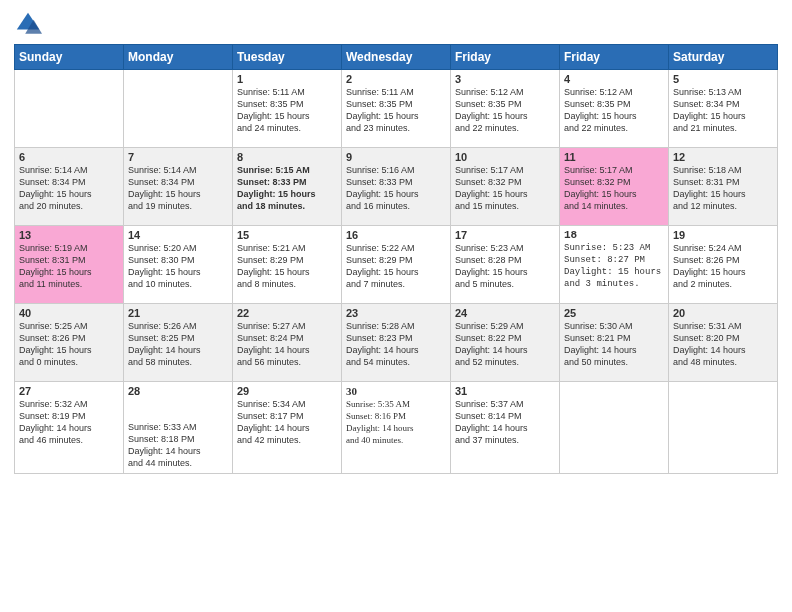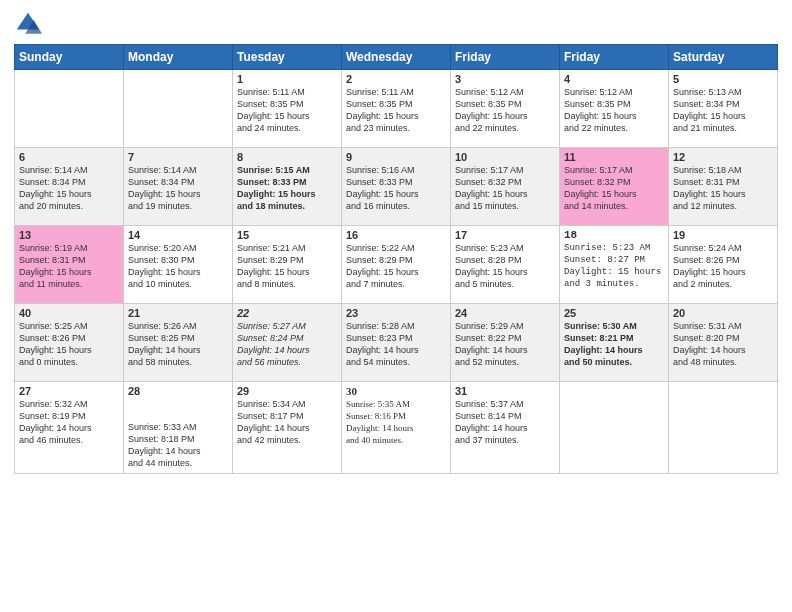--- a/index.html
+++ b/index.html
@@ -293,21 +293,21 @@
 Daylight: 15 hours
 and 0 minutes.</div>
           </td>
           <td style="background-color: rgb(240, 240, 240);">
             <span class="day-number">21</span>
             <div class="day-detail" style="white-space: pre-line;">Sunrise: 5:26 AM
 Sunset: 8:25 PM
 Daylight: 14 hours
 and 58 minutes.</div>
           </td>
-          <td style="background-color: rgb(240, 240, 240); font-style: italic;">
+          <td style="background-color: rgb(240, 240, 240);">
             <span class="day-number">22</span>
             <div class="day-detail" style="white-space: pre-line;">Sunrise: 5:27 AM
 Sunset: 8:24 PM
 Daylight: 14 hours
 and 56 minutes.</div>
           </td>
           <td style="background-color: rgb(240, 240, 240);">
             <span class="day-number">23</span>
             <div class="day-detail" style="white-space: pre-line;">Sunrise: 5:28 AM
 Sunset: 8:23 PM
@@ -316,21 +316,21 @@
           </td>
           <td style="background-color: rgb(240, 240, 240);">
             <span class="day-number">24</span>
             <div class="day-detail" style="white-space: pre-line;">Sunrise: 5:29 AM
 Sunset: 8:22 PM
 Daylight: 14 hours
 and 52 minutes.</div>
           </td>
           <td style="background-color: rgb(240, 240, 240);">
             <span class="day-number">25</span>
-            <div class="day-detail" style="white-space: pre-line; font-weight: bold;">Sunrise: 5:30 AM
+            <div class="day-detail" style="white-space: pre-line;">Sunrise: 5:30 AM
 Sunset: 8:21 PM
 Daylight: 14 hours
 and 50 minutes.</div>
           </td>
           <td style="background-color: rgb(240, 240, 240);">
             <span class="day-number">20</span>
             <div class="day-detail" style="white-space: pre-line;">Sunrise: 5:31 AM
 Sunset: 8:20 PM
 Daylight: 14 hours
 and 48 minutes.</div>

